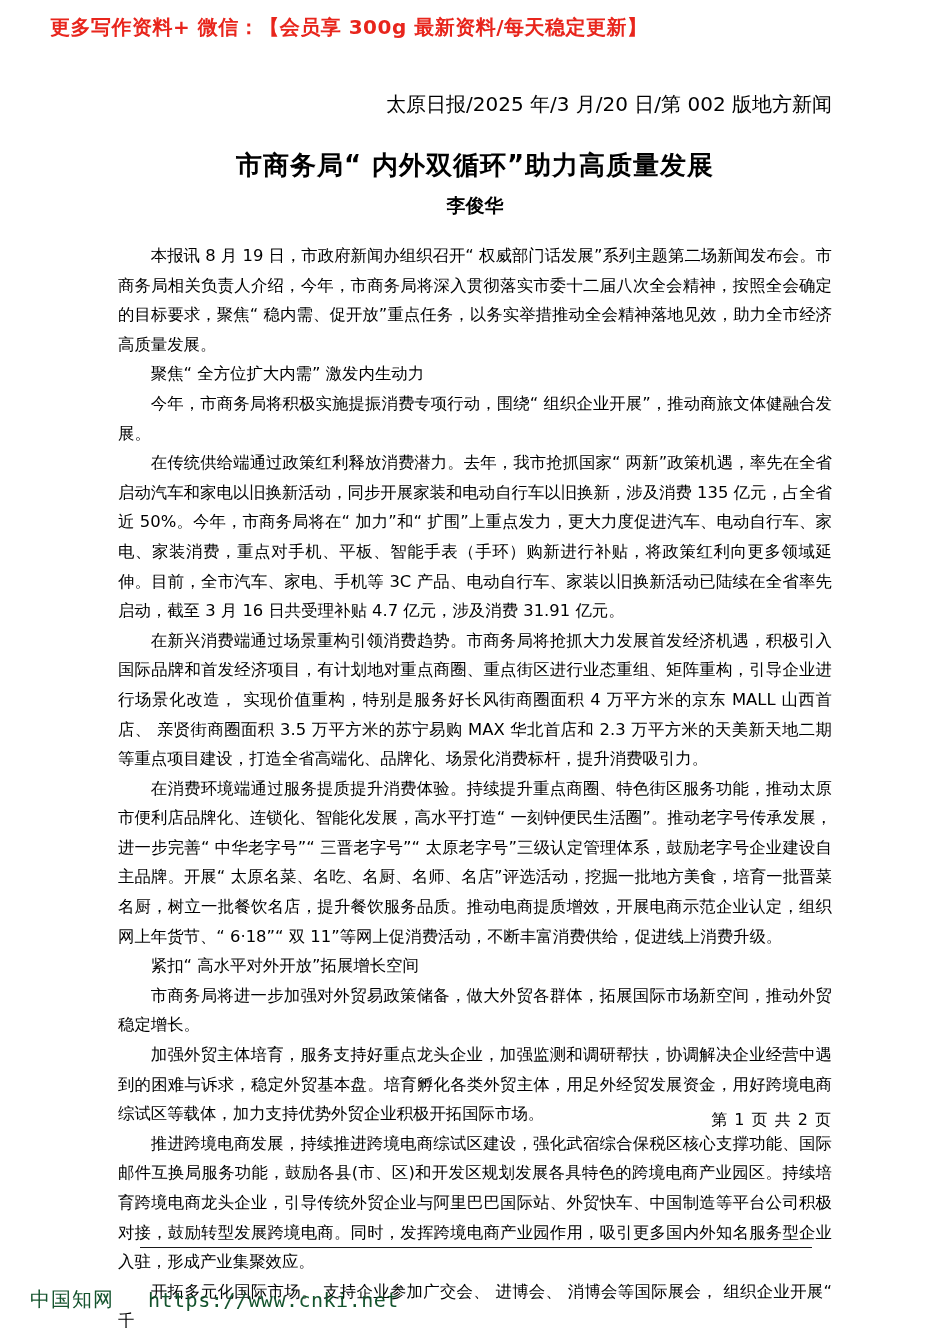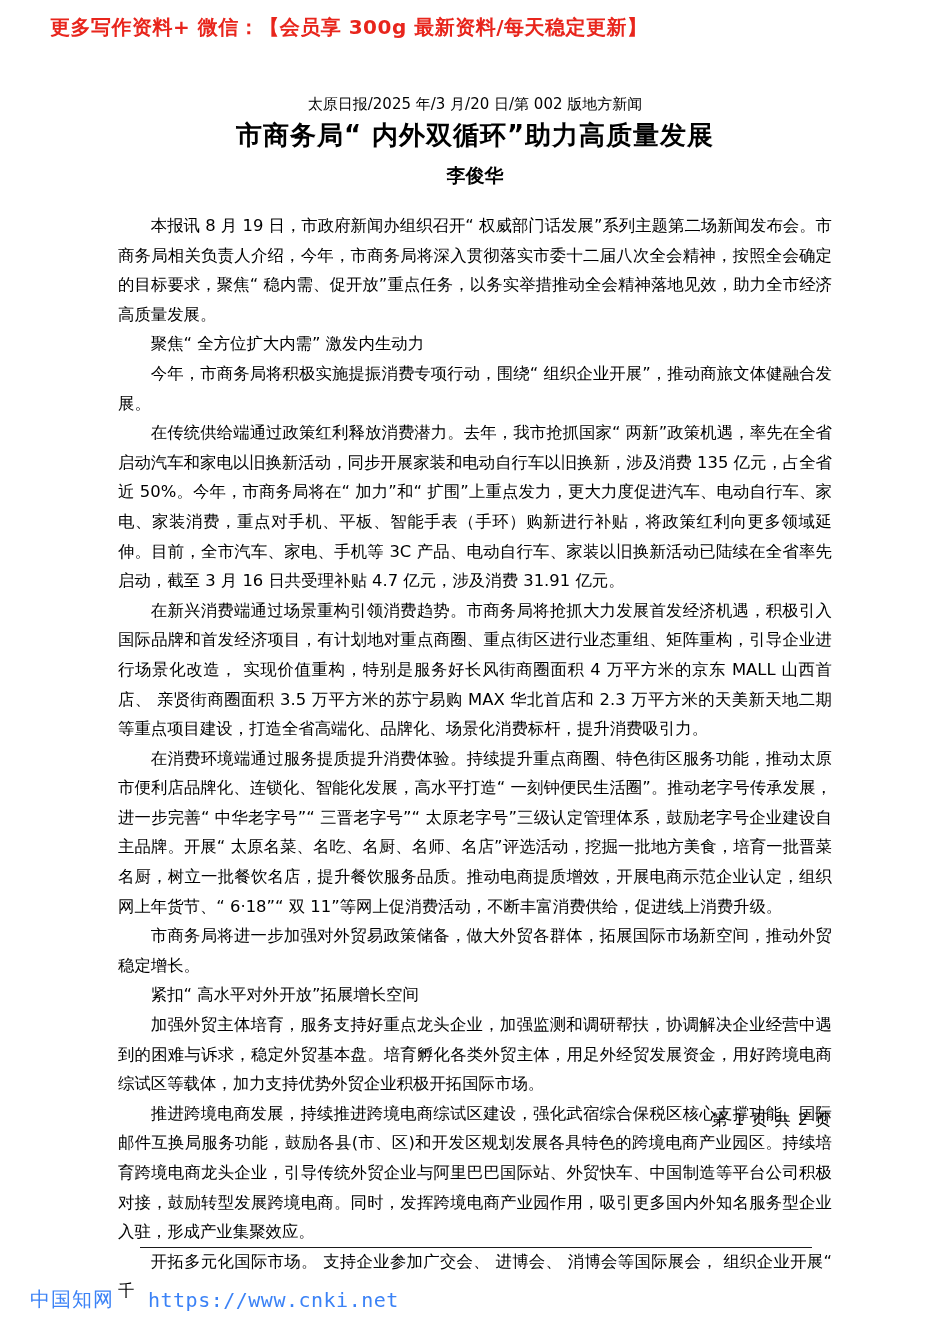--- a/index.html
+++ b/index.html
@@ -39,28 +39,29 @@
 
   
   .doc {
     position: absolute;
     left: 118px;
     top: 92px;
     width: 714px;
   }
 
   .source-line {
-    font-size: 15px;
+    font-size: 20px;
     line-height: 25px;
     color: #000;
-    text-align: center;
+    text-align: right;
     word-break: break-all;
   }
 
   .title {
+    margin-top: 30px;
     font-size: 26px;
     font-weight: bold;
     text-align: center;
     letter-spacing: 1px;
     line-height: 36px;
   }
 
   .byline {
     margin-top: 8px;
     font-size: 19px;
@@ -107,21 +108,21 @@
     border-top: 1.6px solid #1a1a1a;
   }
 
   .watermark {
     position: absolute;
     left: 30px;
     top: 1286px;
     display: flex;
     align-items: center;
     gap: 34px;
-    color: #3b82f6;
+    color: #14532d;
   }
   .watermark-brand {
     font-size: 20px;
     letter-spacing: 1px;
     font-family: "DejaVu Sans", "Liberation Sans", sans-serif;
   }
   .watermark-url {
     font-size: 20px;
     letter-spacing: 0.5px;
     font-family: "DejaVu Sans Mono", "Liberation Mono", monospace;
@@ -142,22 +143,22 @@
 
     <div class="byline">李俊华</div>
 
     <div class="body-text">
       <p class="para">本报讯 8 月 19 日，市政府新闻办组织召开“ 权威部门话发展”系列主题第二场新闻发布会。市商务局相关负责人介绍，今年，市商务局将深入贯彻落实市委十二届八次全会精神，按照全会确定的目标要求，聚焦“ 稳内需、促开放”重点任务，以务实举措推动全会精神落地见效，助力全市经济高质量发展。</p>
       <p class="para sub-head">聚焦“ 全方位扩大内需” 激发内生动力</p>
       <p class="para">今年，市商务局将积极实施提振消费专项行动，围绕“ 组织企业开展”，推动商旅文体健融合发展。</p>
       <p class="para">在传统供给端通过政策红利释放消费潜力。去年，我市抢抓国家“ 两新”政策机遇，率先在全省启动汽车和家电以旧换新活动，同步开展家装和电动自行车以旧换新，涉及消费 135 亿元，占全省近 50%。今年，市商务局将在“ 加力”和“ 扩围”上重点发力，更大力度促进汽车、电动自行车、家电、家装消费，重点对手机、平板、智能手表（手环）购新进行补贴，将政策红利向更多领域延伸。目前，全市汽车、家电、手机等 3C 产品、电动自行车、家装以旧换新活动已陆续在全省率先启动，截至 3 月 16 日共受理补贴 4.7 亿元，涉及消费 31.91 亿元。</p>
       <p class="para">在新兴消费端通过场景重构引领消费趋势。市商务局将抢抓大力发展首发经济机遇，积极引入国际品牌和首发经济项目，有计划地对重点商圈、重点街区进行业态重组、矩阵重构，引导企业进行场景化改造， 实现价值重构，特别是服务好长风街商圈面积 4 万平方米的京东 MALL 山西首店、 亲贤街商圈面积 3.5 万平方米的苏宁易购 MAX 华北首店和 2.3 万平方米的天美新天地二期等重点项目建设，打造全省高端化、品牌化、场景化消费标杆，提升消费吸引力。</p>
       <p class="para">在消费环境端通过服务提质提升消费体验。持续提升重点商圈、特色街区服务功能，推动太原市便利店品牌化、连锁化、智能化发展，高水平打造“ 一刻钟便民生活圈”。推动老字号传承发展，进一步完善“ 中华老字号”“ 三晋老字号”“ 太原老字号”三级认定管理体系，鼓励老字号企业建设自主品牌。开展“ 太原名菜、名吃、名厨、名师、名店”评选活动，挖掘一批地方美食，培育一批晋菜名厨，树立一批餐饮名店，提升餐饮服务品质。推动电商提质增效，开展电商示范企业认定，组织网上年货节、“ 6·18”“ 双 11”等网上促消费活动，不断丰富消费供给，促进线上消费升级。</p>
+      <p class="para sub-head">紧扣“ 高水平对外开放”拓展增长空间</p>
       <p class="para">市商务局将进一步加强对外贸易政策储备，做大外贸各群体，拓展国际市场新空间，推动外贸稳定增长。</p>
-      <p class="para sub-head">紧扣“ 高水平对外开放”拓展增长空间</p>
       <p class="para">加强外贸主体培育，服务支持好重点龙头企业，加强监测和调研帮扶，协调解决企业经营中遇到的困难与诉求，稳定外贸基本盘。培育孵化各类外贸主体，用足外经贸发展资金，用好跨境电商综试区等载体，加力支持优势外贸企业积极开拓国际市场。</p>
       <p class="para">推进跨境电商发展，持续推进跨境电商综试区建设，强化武宿综合保税区核心支撑功能、国际邮件互换局服务功能，鼓励各县(市、区)和开发区规划发展各具特色的跨境电商产业园区。持续培育跨境电商龙头企业，引导传统外贸企业与阿里巴巴国际站、外贸快车、中国制造等平台公司积极对接，鼓励转型发展跨境电商。同时，发挥跨境电商产业园作用，吸引更多国内外知名服务型企业入驻，形成产业集聚效应。</p>
       <p class="para">开拓多元化国际市场。 支持企业参加广交会、 进博会、 消博会等国际展会， 组织企业开展“ 千</p>
     </div>
   </div>
 
   <div class="page-number">第 1 页 共 2 页</div>
 
   <div class="bottom-rule"></div>
 

